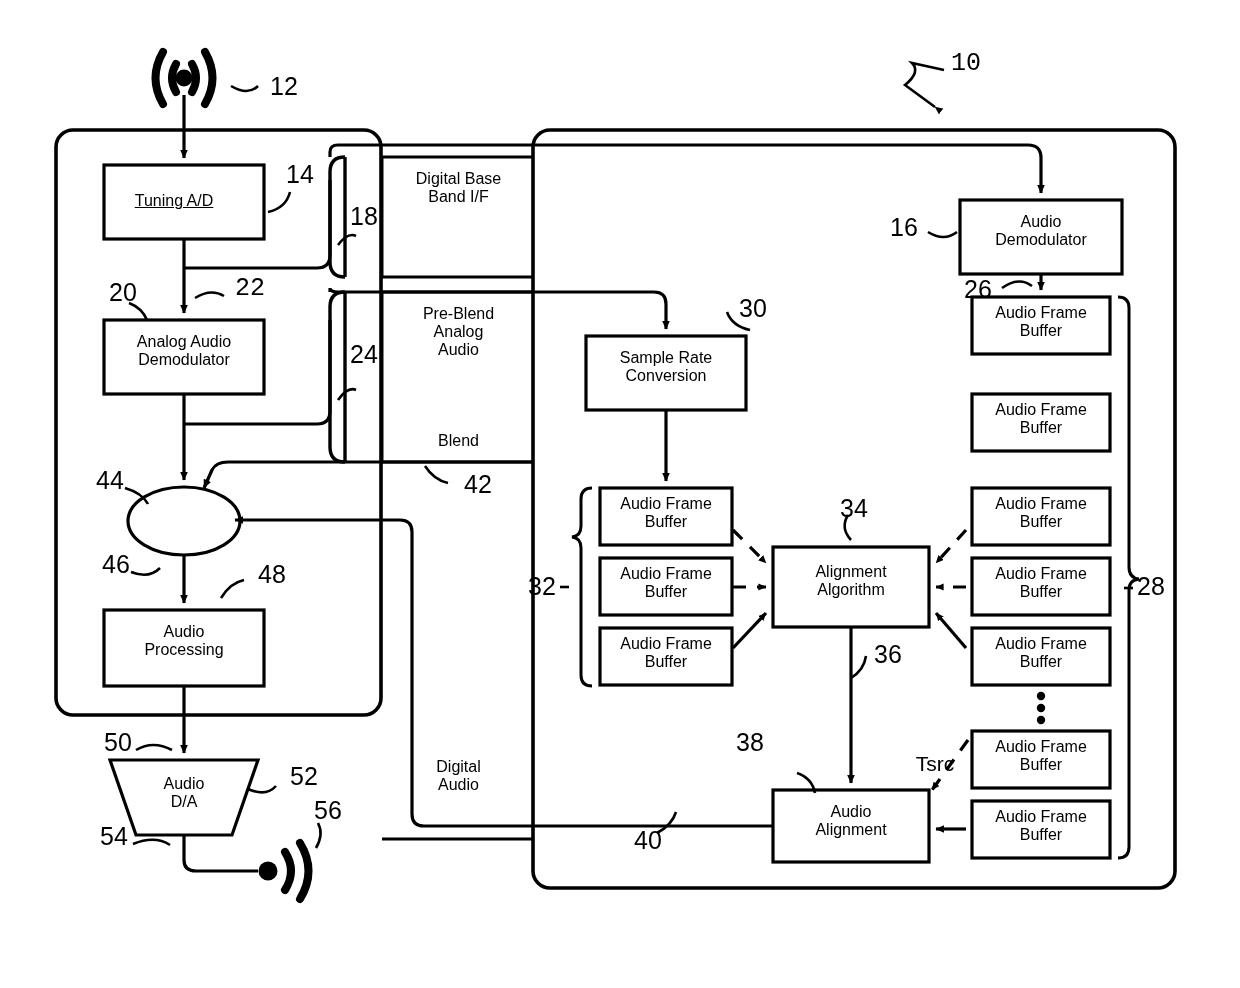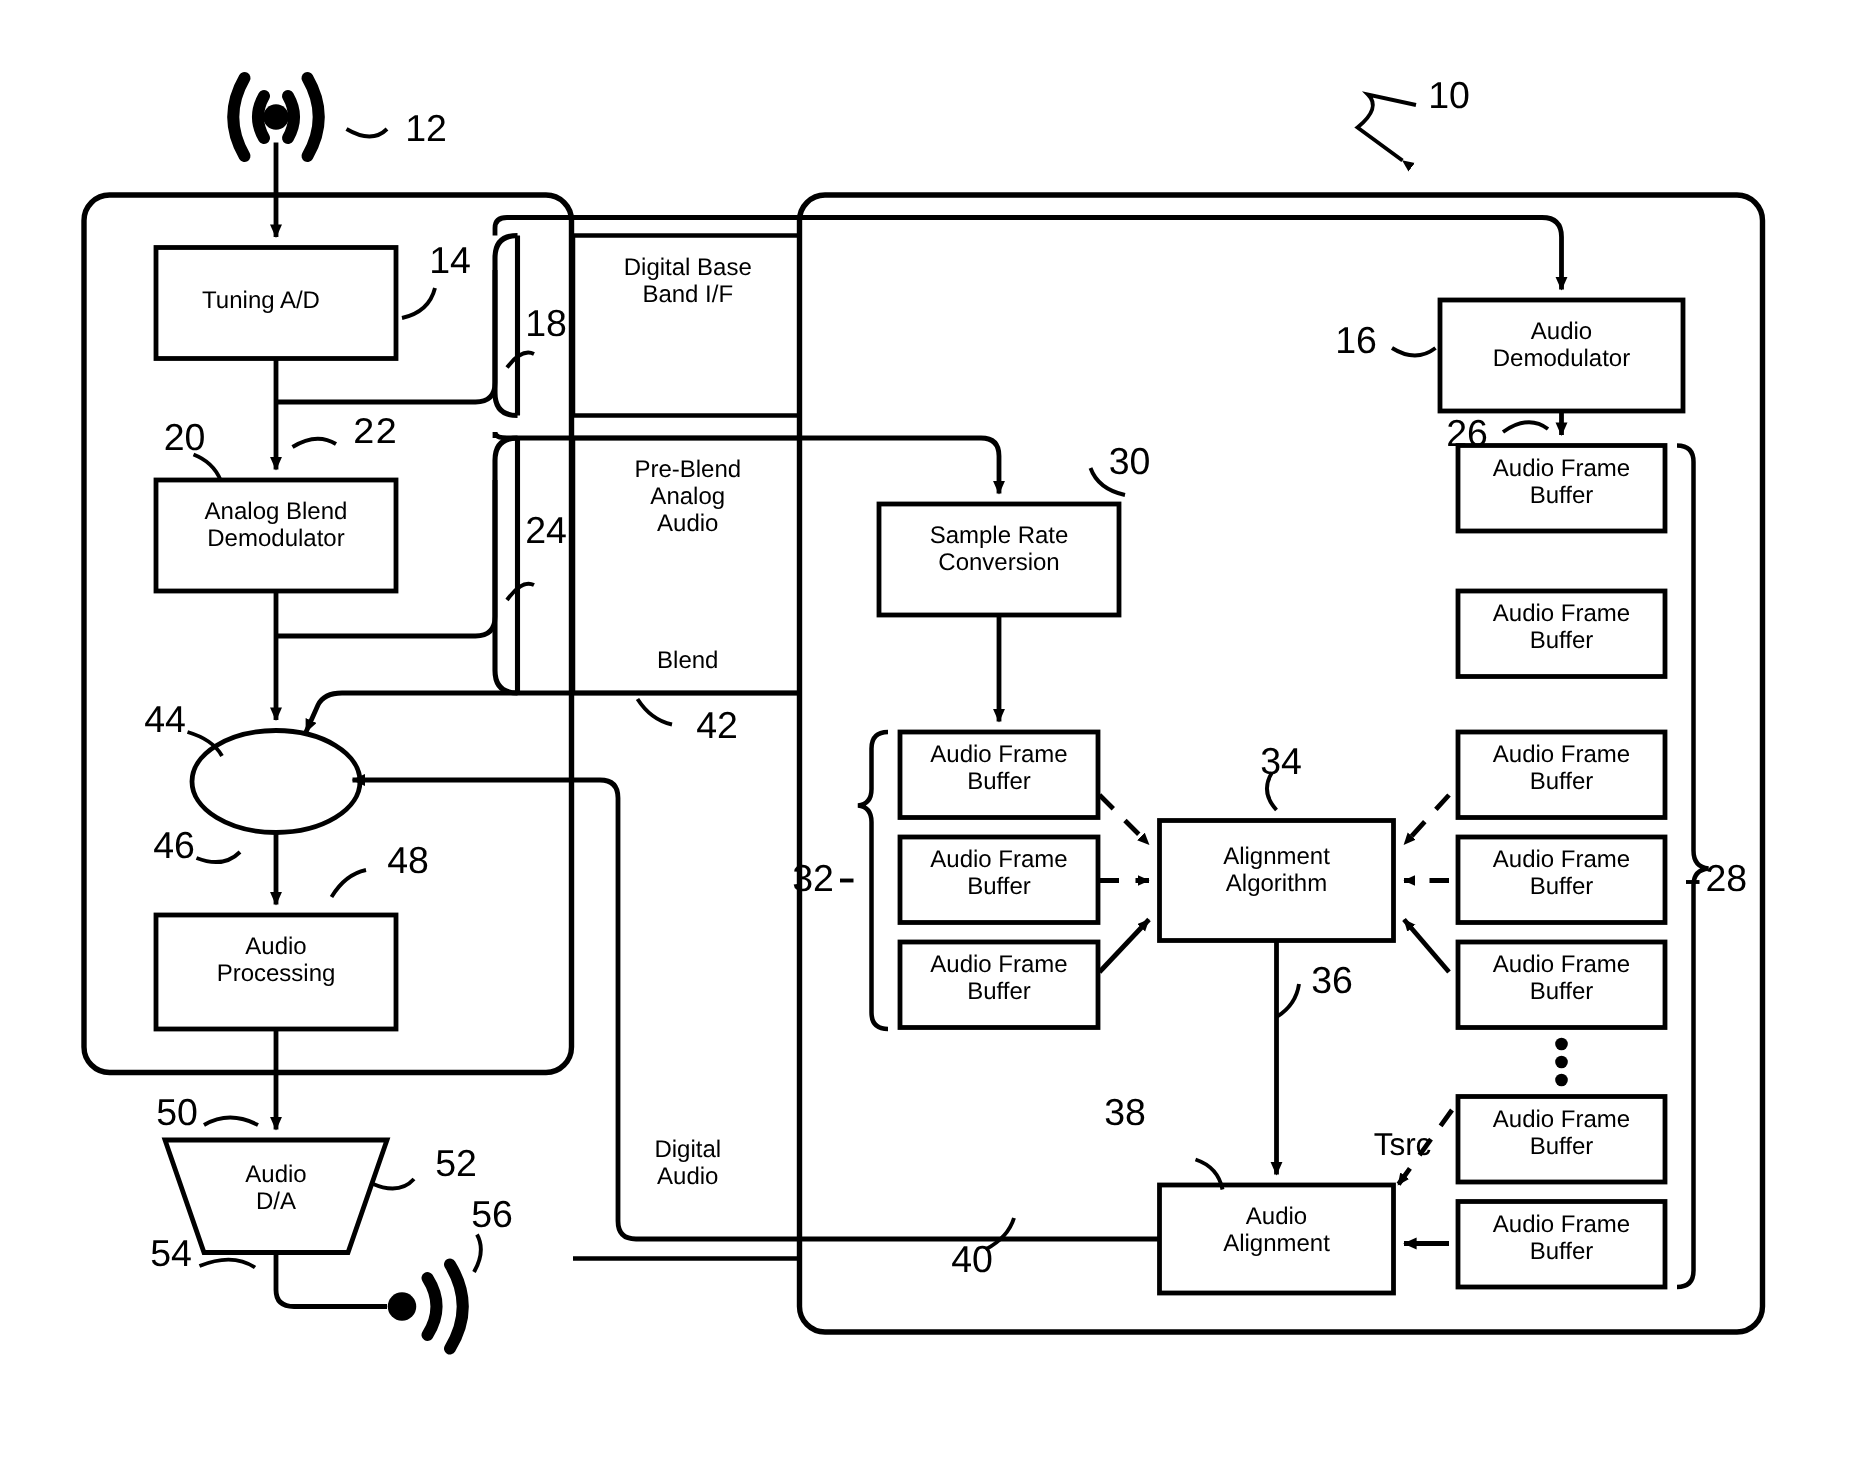--- a/index.html
+++ b/index.html
@@ -155,22 +155,22 @@
     <path d="M125,488 Q142,493 148,504" stroke-width="2.6"></path>
     <path d="M131,572 Q149,579 160,568" stroke-width="2.6"></path>
     <path d="M221,598 Q230,583 244,580" stroke-width="2.6"></path>
     <path d="M136,750 Q153,740 172,750" stroke-width="2.6"></path>
     <path d="M248,789 Q266,797 276,786" stroke-width="2.6"></path>
     <path d="M133,844 Q155,835 170,845" stroke-width="2.6"></path>
     <path d="M316,848 Q324,834 318,823" stroke-width="2.6"></path>
   </g>
 </svg>
 
-<div class="lbl boxlbl" style="left:104px;top:192px;width:140px;">Tuning A/D</div>
-<div class="lbl boxlbl" style="left:104px;top:333px;width:160px;white-space:pre-line;">Analog Blend
+<div class="lbl boxlbl" style="left:104px;top:192px;width:140px;text-decoration:underline;">Tuning A/D</div>
+<div class="lbl boxlbl" style="left:104px;top:333px;width:160px;white-space:pre-line;">Analog Audio
 Demodulator</div>
 <div class="lbl boxlbl" style="left:104px;top:623px;width:160px;white-space:pre-line;">Audio
 Processing</div>
 <div class="lbl boxlbl" style="left:110px;top:775px;width:148px;white-space:pre-line;">Audio
 D/A</div>
 
 <div class="lbl boxlbl" style="left:386px;top:170px;width:145px;white-space:pre-line;">Digital Base
 Band I/F</div>
 <div class="lbl boxlbl" style="left:386px;top:305px;width:145px;white-space:pre-line;">Pre-Blend
 Analog
@@ -206,21 +206,21 @@
 <div class="lbl boxlbl" style="left:972px;top:565px;width:138px;white-space:pre-line;">Audio Frame
 Buffer</div>
 <div class="lbl boxlbl" style="left:972px;top:635px;width:138px;white-space:pre-line;">Audio Frame
 Buffer</div>
 <div class="lbl boxlbl" style="left:972px;top:738px;width:138px;white-space:pre-line;">Audio Frame
 Buffer</div>
 <div class="lbl boxlbl" style="left:972px;top:808px;width:138px;white-space:pre-line;">Audio Frame
 Buffer</div>
 
 <div class="lbl reflbl" style="left:258px;top:72px;width:52px;">12</div>
-<div class="lbl reflbl" style="left:940px;top:50px;width:52px;">10</div>
+<div class="lbl reflbl" style="left:940px;top:50px;width:52px;font-family:Liberation Mono, monospace;">10</div>
 <div class="lbl reflbl" style="left:274px;top:160px;width:52px;">14</div>
 <div class="lbl reflbl" style="left:878px;top:213px;width:52px;">16</div>
 <div class="lbl reflbl" style="left:338px;top:202px;width:52px;">18</div>
 <div class="lbl reflbl" style="left:97px;top:278px;width:52px;text-align:center;">20</div>
 <div class="lbl reflbl" style="left:224px;top:275px;width:52px;font-family:Liberation Mono, monospace;">22</div>
 <div class="lbl reflbl" style="left:338px;top:340px;width:52px;">24</div>
 <div class="lbl reflbl" style="left:952px;top:275px;width:52px;">26</div>
 <div class="lbl reflbl" style="left:1137px;top:572px;width:52px;text-align:left;">28</div>
 <div class="lbl reflbl" style="left:727px;top:294px;width:52px;">30</div>
 <div class="lbl reflbl" style="left:521px;top:572px;width:42px;text-align:center;">32</div>

